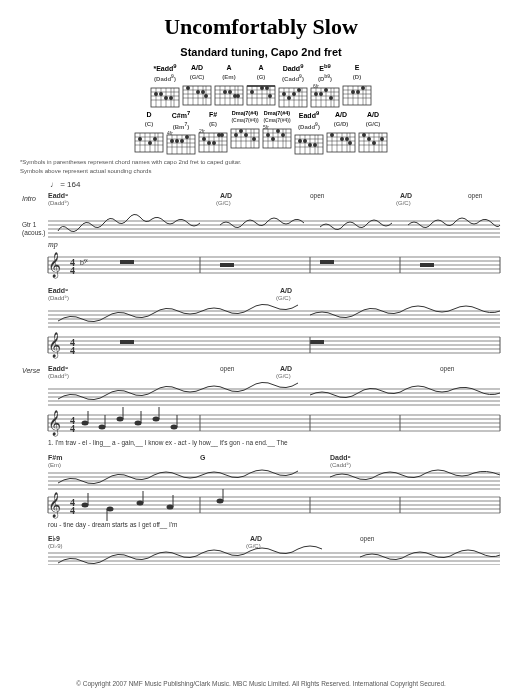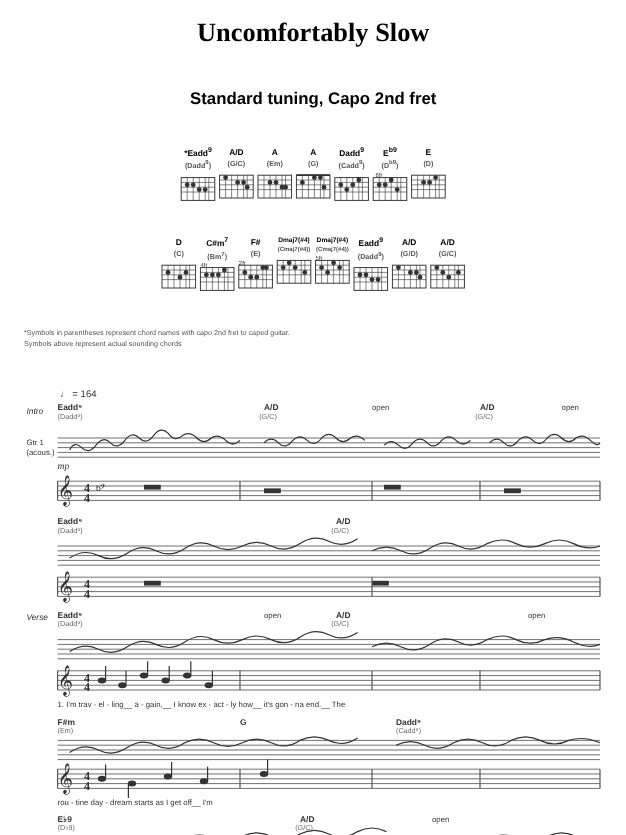--- a/index.html
+++ b/index.html
@@ -12,37 +12,36 @@
       position: relative;
     }
     .page {
       width: 522px;
       height: 696px;
       background: #fff;
       display: flex;
       flex-direction: column;
       align-items: center;
       padding: 10px 20px 8px 20px;
-      gap: 28px;
     }
     .title {
       font-size: 22px;
       font-weight: bold;
       text-align: center;
       margin-top: 4px;
       font-family: Georgia, serif;
     }
     .subtitle {
       font-size: 9px;
       text-align: center;
       color: #333;
       margin-top: 2px;
     }
     .tuning-line {
-      font-size: 14px;
+      font-size: 11px;
       text-align: center;
       margin-top: 6px;
       font-weight: bold;
     }
     .copyright {
       font-size: 6.5px;
       text-align: center;
       color: #555;
       margin-top: 4px;
       line-height: 1.4;

